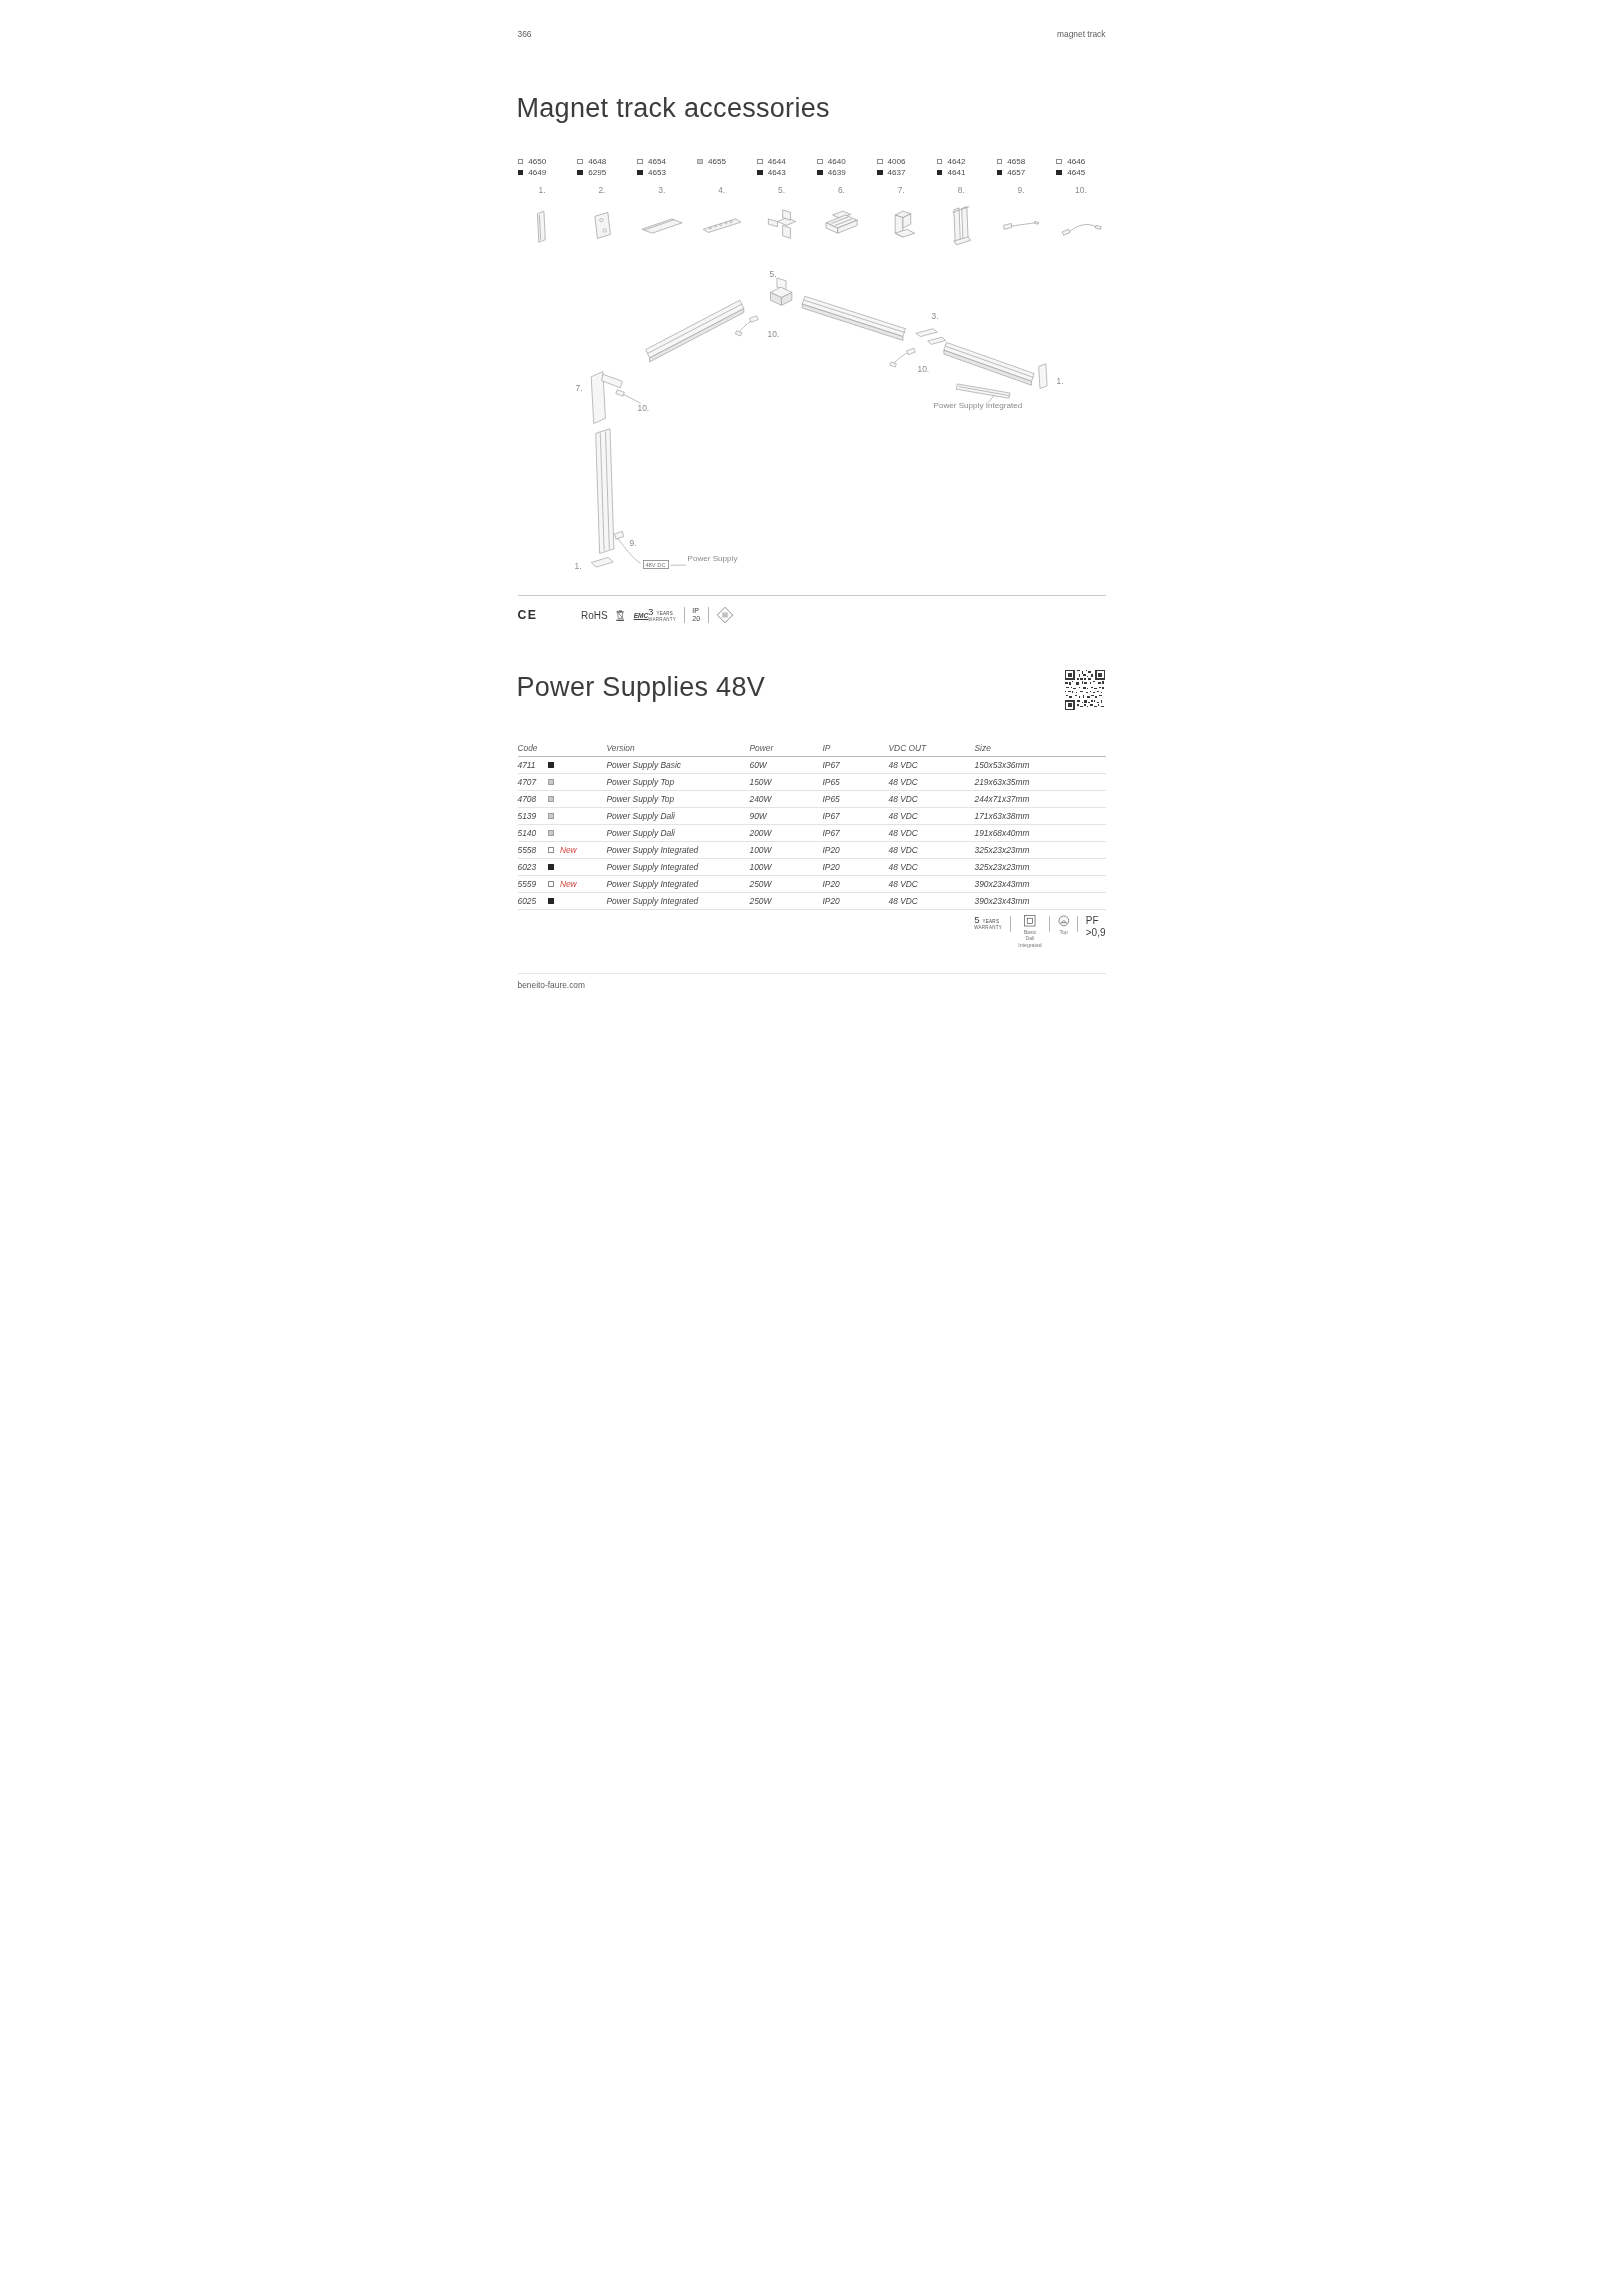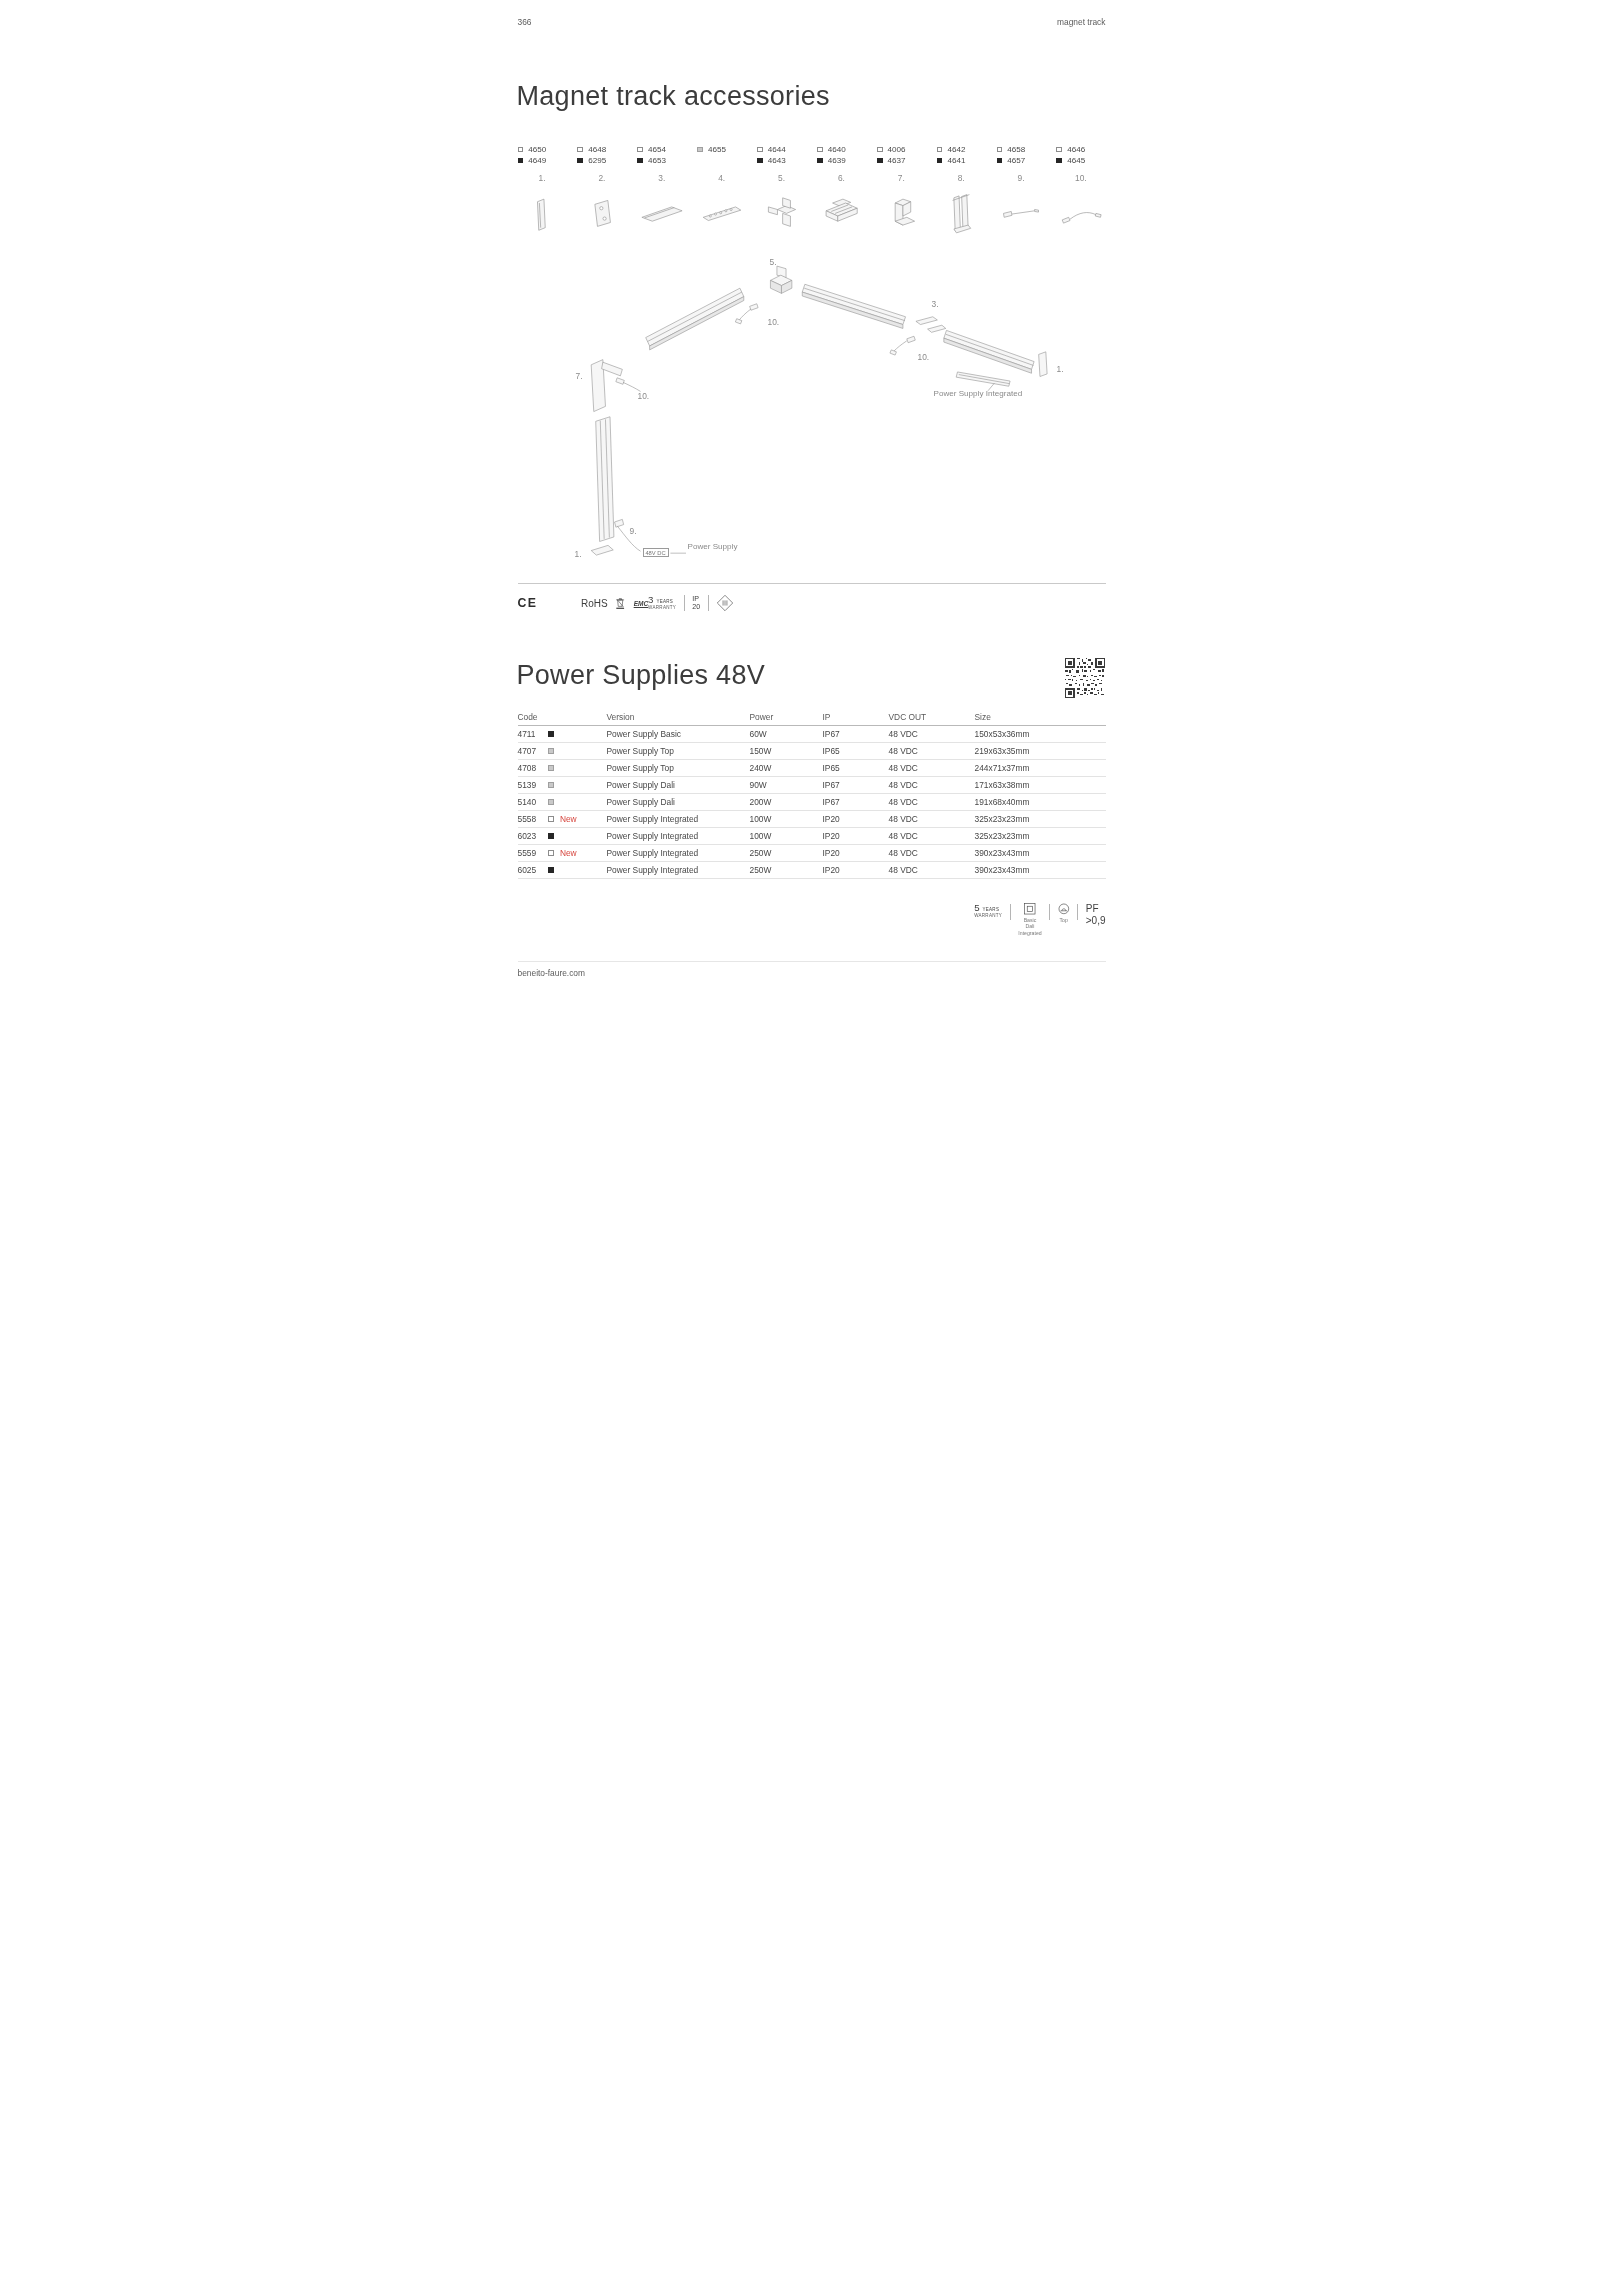--- a/index.html
+++ b/index.html
@@ -1,17 +1,17 @@
 <!DOCTYPE html>
 <html style="font-size:10.4px"><head>
 <meta charset="utf-8">
 <style>
   * { margin:0; padding:0; box-sizing:border-box; }
   body { background:#fff; font-family:"Liberation Sans","DejaVu Sans",sans-serif; color:#454545; }
-  .page { position:relative; width:721px; height:1020px; margin:0 auto; background:#fff; overflow:hidden; }
+  .page { position:relative; width:721px; height:1020px; margin:12px auto; background:#fff; overflow:hidden; }
 
   
   .header { position:absolute; top:17px; left:67px; width:588px; display:flex; justify-content:space-between; font-size:8.4px; color:#5c5c5c; }
 
   
   .big-title { position:absolute; left:66px; font-size:27px; font-weight:400; letter-spacing:0.3px; color:#3c3c3c; }
   .title-1 { top:81px; }
   .title-2 { top:660px; }
 
   
@@ -56,21 +56,21 @@
   .warr .wl { font-size:4.5px; letter-spacing:0.3px; color:#5c5c5c; }
   .ipb { font-size:7.1px; line-height:1.15; color:#3f3f3f; }
   .icon-stack { text-align:center; color:#5c5c5c; }
   .icon-stack .cap { font-size:5.2px; line-height:1.25; color:#7b7b7b; }
   .pf { font-size:10px; line-height:1.2; color:#3f3f3f; }
 
   
   .qr { position:absolute; top:658px; left:614px; width:40px; height:40px; }
 
   
-  .table { position:absolute; top:708px; left:67px; width:588px; font-size:8.4px; }
+  .table { position:absolute; top:727px; left:67px; width:588px; font-size:8.4px;font-style:italic; }
   .thead, .tr { display:grid; grid-template-columns:89px 143px 73px 66px 86px 1fr; align-items:center; }
   .thead { height:18px; border-bottom:0.6px solid #b9b9b9; color:#5a5a5a; }
   .tr { height:17px; border-bottom:0.6px solid #e3e3e3; color:#474747; }
   .code-cell { display:flex; align-items:center; gap:5.8px; }
   .code-cell .cnum { width:25px; }
   .new-tag { color:#d6453d; }
 
   
   .footer-line { position:absolute; top:961px; left:67px; width:588px; border-top:0.6px solid #e6e6e6; }
   .footer { position:absolute; top:968px; left:67px; font-size:8.4px; color:#5c5c5c; }

